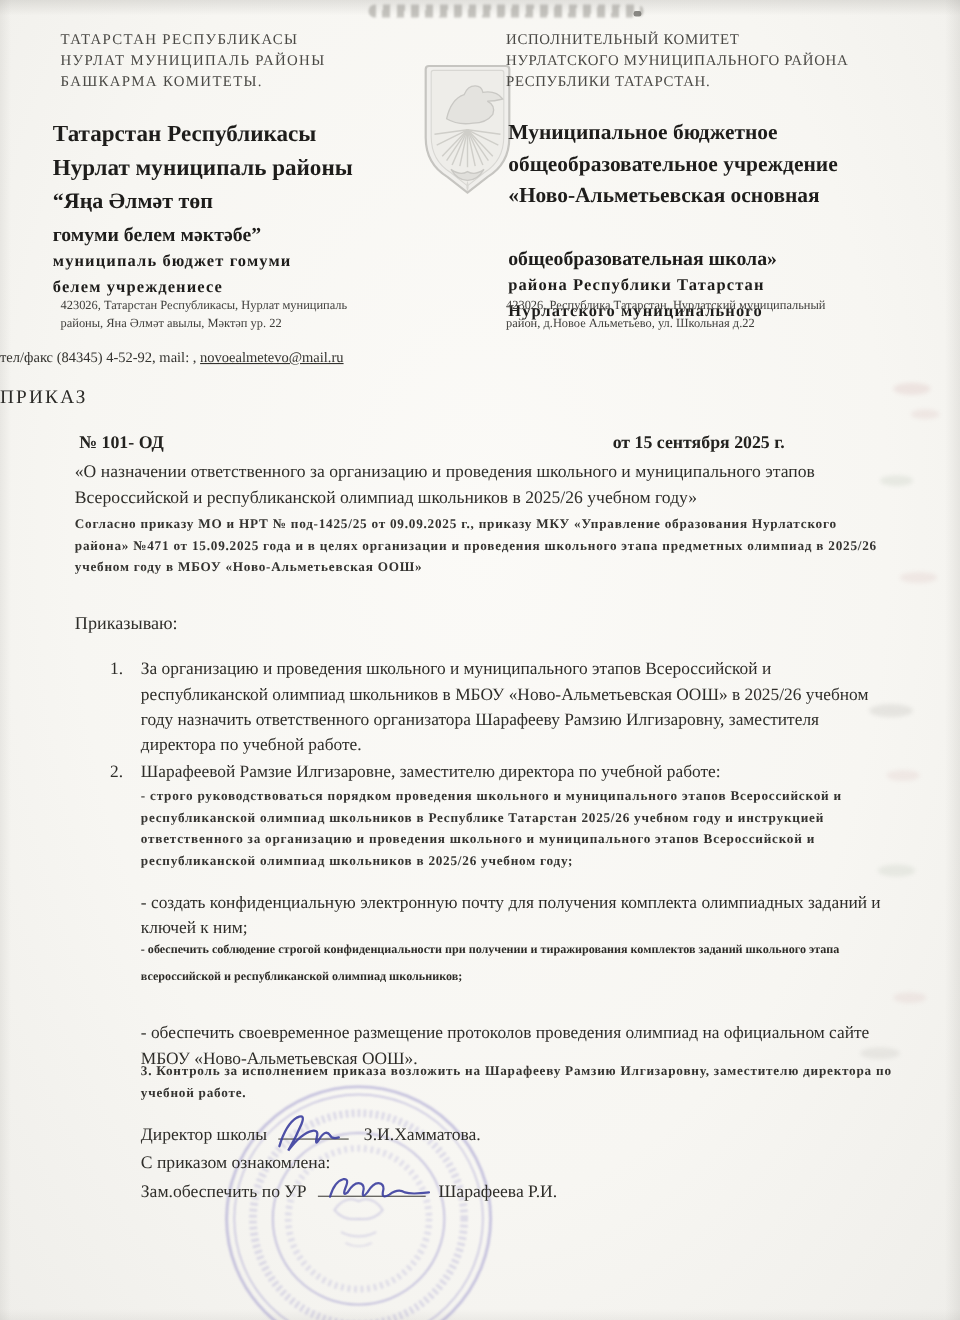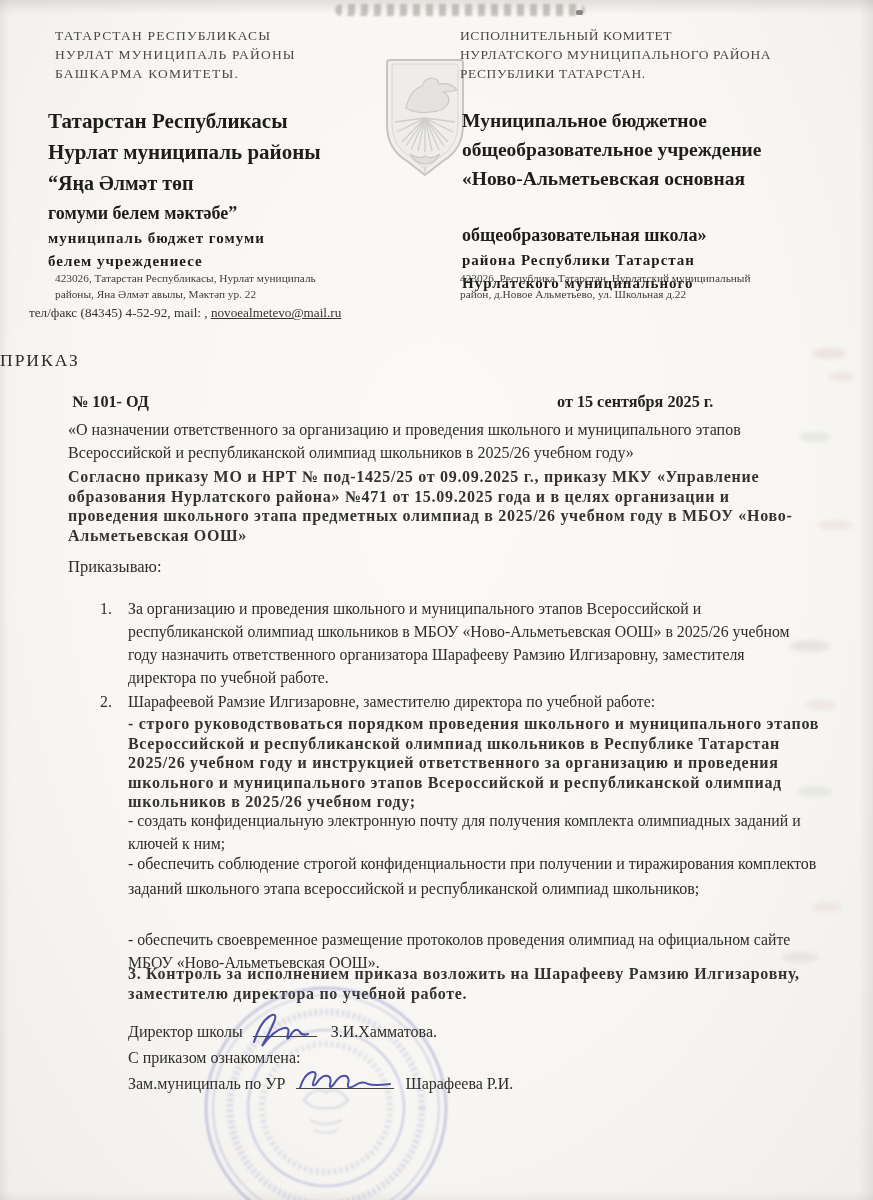--- a/index.html
+++ b/index.html
@@ -36,24 +36,24 @@
   .t-rm{font-size:18px;line-height:27px;margin-top:29px;}
 
   .addr{font-size:11.3px;line-height:15.5px;color:#3e3d3a;}
 
   .contact{font-size:13.2px;color:#33322e;}
   .contact .email{text-decoration:underline;}
 
   .doc-title{font-size:17.5px;letter-spacing:2px;color:#2c2b28;}
   .numrow{font-weight:bold;font-size:16.2px;color:#242320;}
   .subject{font-size:16px;line-height:23px;color:#2e2d29;}
-  .semibold{font-weight:bold;font-size:16px;letter-spacing:.7px;line-height:19.5px;color:#343330;}
+  .semibold{font-weight:bold;font-size:12px;letter-spacing:.7px;line-height:19.5px;color:#343330;}
   .decree{font-size:16.5px;color:#2e2d29;}
   .body-txt{font-size:15.8px;line-height:23px;color:#2e2d29;}
-  .body-txt-lg{font-size:16px;line-height:25px;color:#2c2b27;}
+  .body-txt-lg{font-size:11px;line-height:25px;color:#2c2b27;font-weight:bold;}
 
   .list-item{position:absolute;}
   .list-item .num{position:absolute;left:0;top:0;}
   .list-item .txt{display:block;margin-left:28px;}
 
   .sig-row{font-size:16px;line-height:26px;color:#2e2d29;white-space:nowrap;}
   .blank{display:inline-block;border-bottom:1.2px solid #45443f;height:14px;vertical-align:baseline;}
 
   .smudge{filter:blur(1.2px);opacity:.55;}
   .blot{position:absolute;border-radius:50%;filter:blur(2px);}
@@ -143,21 +143,21 @@
     <div class="t-rm">общеобразовательная школа»</div>
     <div class="t-s">района Республики Татарстан</div>
     <div class="t-s">Нурлатского муниципального</div>
   </div>
 
   <div class="abs center addr" style="left:460px;top:271px;width:400px;">
     <div>423026, Республика Татарстан, Нурлатский муниципальный</div>
     <div>район, д.Новое Альметьево, ул. Школьная д.22</div>
   </div>
 
-  <div class="abs center contact" style="left:0;top:305px;width:788px;margin-left:29px;">
+  <div class="abs center contact" style="left:0;top:317px;width:788px;">
     <span>тел/факс (84345) 4-52-92,  mail:  , </span><span class="email">novoealmetevo@mail.ru</span>
   </div>
 
   <div class="abs center doc-title" style="left:0;top:350px;width:873px;">ПРИКАЗ</div>
 
   <div class="abs numrow" style="left:72px;top:393px;">№ 101-  ОД</div>
   <div class="abs numrow" style="left:557px;top:393px;">от 15 сентября 2025 г.</div>
 
   <div class="abs subject" style="left:68px;top:418px;width:754px;">«О назначении ответственного за организацию и проведения школьного и муниципального этапов Всероссийской и республиканской олимпиад школьников в 2025/26 учебном году»</div>
 
@@ -203,21 +203,21 @@
   <div class="abs" style="left:128px;top:1019px;width:600px;">
     <div class="sig-row">
       <span>Директор школы</span>
       <span class="blank" style="width:64px;margin:0 10px 0 6px;"></span>
       <span>З.И.Хамматова.</span>
     </div>
     <div class="sig-row">
       <span>С приказом ознакомлена:</span>
     </div>
     <div class="sig-row">
-      <span>Зам.муниципаль по УР</span>
+      <span>Зам.обеспечить по УР</span>
       <span class="blank" style="width:98px;margin:0 8px 0 6px;"></span>
       <span>Шарафеева Р.И.</span>
     </div>
   </div>
 
   <svg class="abs" style="left:248px;top:1008px;" width="86" height="44" viewBox="0 0 86 44">
     <path d="M6 34 q6 -20 16 -26 q8 -4 4 6 q-5 12 -12 24 q12 -16 22 -18 q6 -1 4 6 q-2 8 2 2 q6 -10 10 -4 q2 4 8 2" fill="none" stroke="#3b3e9e" stroke-width="2.1" stroke-linecap="round" opacity=".9"></path>
   </svg>
   <svg class="abs" style="left:296px;top:1062px;" width="104" height="36" viewBox="0 0 104 36">
     <path d="M4 26 q4 -14 12 -16 q6 -1 2 8 q-3 8 2 4 q6 -10 12 -8 q4 2 2 8 q-1 6 4 0 q6 -10 12 -8 q4 2 2 8 q-1 6 6 2 q8 -6 14 -2 q6 2 22 0" fill="none" stroke="#3b3e9e" stroke-width="2" stroke-linecap="round" opacity=".9"></path>

